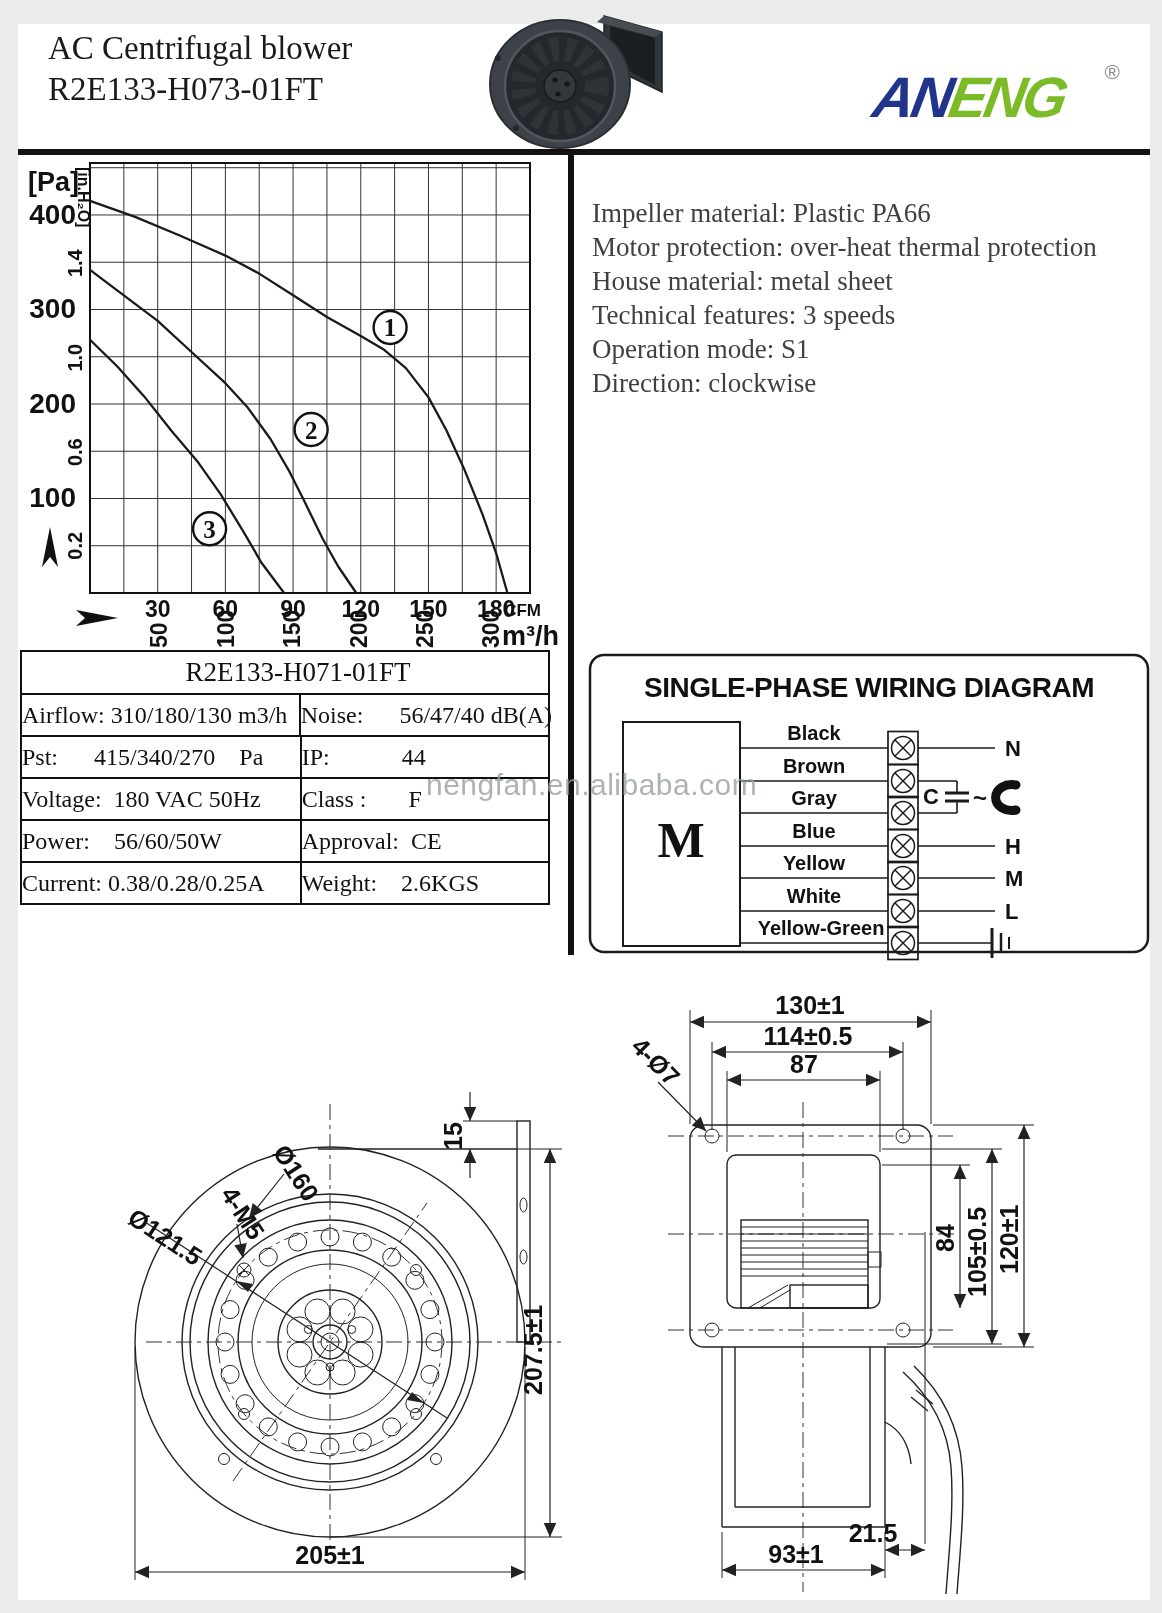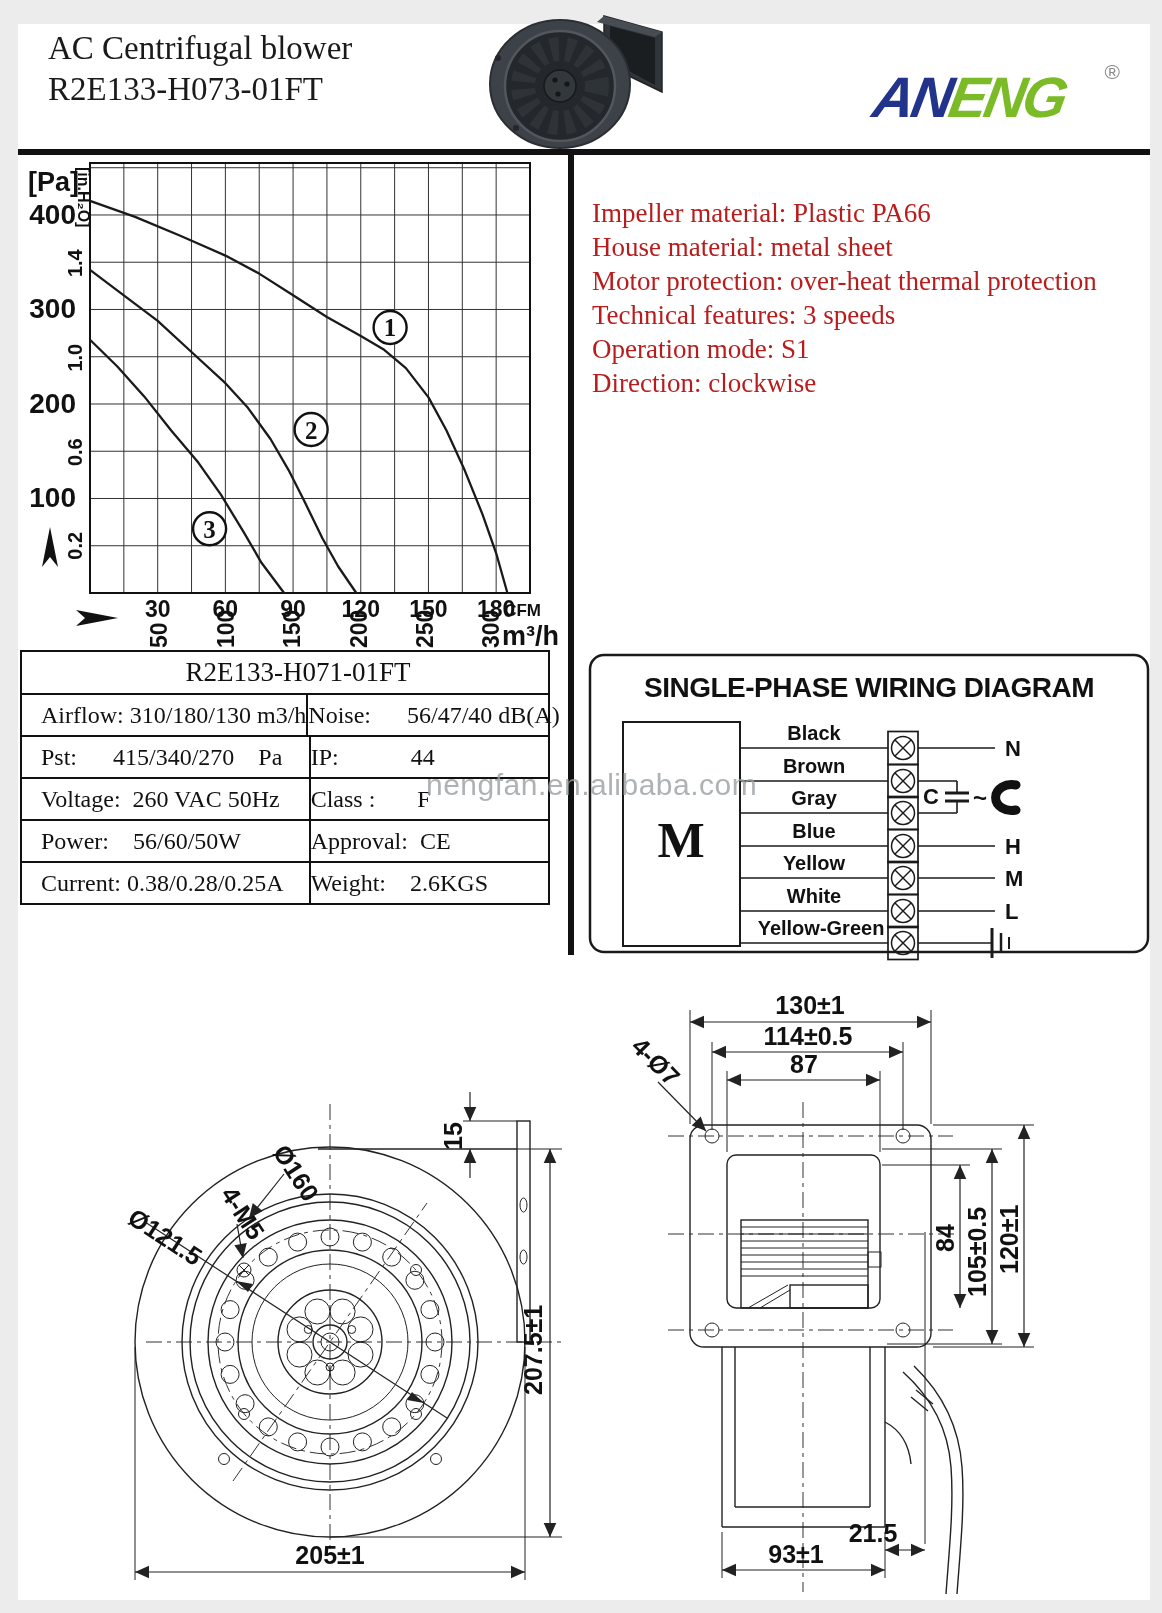--- a/index.html
+++ b/index.html
@@ -10,29 +10,29 @@
   
   #title{left:48px;top:28px;font-size:33px;line-height:41px;color:#1a1a1a;}
   #logo{left:874px;top:64px;width:240px;height:80px;}
   #logo .lg{font-family:"Liberation Sans",sans-serif;font-style:italic;font-weight:900;
             font-size:57px;letter-spacing:-3px;transform:skewX(-10deg);display:inline-block;}
   #logo .reg{position:absolute;right:-6px;top:-4px;font-family:"Liberation Sans",sans-serif;
              font-size:21px;color:#8a8a8a;font-style:normal;}
   .rule-h{left:18px;top:149px;width:1132px;height:6px;background:#111;}
   .rule-v{left:568px;top:149px;width:6px;height:806px;background:#111;}
   
-  #specs{left:592px;top:196px;font-size:27px;line-height:34px;color:#b91c1c;width:540px;}
+  #specs{left:592px;top:196px;font-size:27px;line-height:34px;color:#404040;width:540px;}
   
   #spec-table{left:20px;top:650px;width:526px;border:2.5px solid #111;background:#fff;
               font-size:24px;}
   #spec-table .hd{height:41px;line-height:41px;text-align:center;font-size:27px;border-bottom:2px solid #111;padding-left:26px;}
   #spec-table .row{display:flex;height:40px;border-bottom:2px solid #111;}
   #spec-table .row:last-child{border-bottom:none;}
   #spec-table .cl{width:53%;border-right:2px solid #111;display:flex;align-items:center;
-                  padding-left:19px;white-space:pre;}
+                  padding-left:0;white-space:pre;}
   #spec-table .cr{width:47%;display:flex;align-items:center;padding-left:0;white-space:pre;}
   
   #watermark{left:426px;top:768px;font-family:"Liberation Sans",sans-serif;font-size:30px;
              color:#9aa0a3;opacity:.8;z-index:30;letter-spacing:.5px;}
   
   svg text{fill:#111;}
   .sans{font-family:"Liberation Sans",sans-serif;}
   .b{font-weight:bold;}
   .grid{stroke:#333;stroke-width:1;}
   .curve{stroke:#1a1a1a;stroke-width:2.3;fill:none;stroke-linejoin:round;}
@@ -132,39 +132,39 @@
       <text x="0" y="0" font-size="20" text-anchor="middle" class="sans b" transform="translate(64,202.6813186813187) rotate(-90)">1.0</text>
       <text x="0" y="0" font-size="20" text-anchor="middle" class="sans b" transform="translate(64,108.17582417582418) rotate(-90)">1.4</text>
       <text x="0" y="0" font-size="16" text-anchor="start" class="sans b" transform="translate(60,12) rotate(90)">[in.H₂O]</text>
       <text x="36" y="458" font-size="30" text-anchor="middle" class="sans b"></text>
       <polygon points="24,412 32,372 40,412 32,402" fill="#111"></polygon>
       <polygon points="58,455 100,463 58,471 67,463" fill="#111"></polygon>
     </svg>
 
   <div class="abs" id="specs">
     <div>Impeller material: Plastic PA66</div>
+    <div>Motor protection:  over-heat thermal protection</div>
     <div>House material: metal sheet</div>
-    <div>Motor protection:  over-heat thermal protection</div>
     <div>Technical features:  3 speeds</div>
     <div>Operation mode: S1</div>
     <div>Direction: clockwise</div>
   </div>
 
   <div class="abs" id="spec-table">
     <div class="hd">R2E133-H071-01FT</div>
     <div class="row">
       <div class="cl">Airflow: 310/180/130 m3/h</div>
       <div class="cr">Noise:      56/47/40 dB(A)</div>
     </div>
     <div class="row">
       <div class="cl">Pst:      415/340/270    Pa</div>
       <div class="cr">IP:            44</div>
     </div>
     <div class="row">
-      <div class="cl">Voltage:  260 VAC 50Hz</div>
+      <div class="cl">Voltage:  180 VAC 50Hz</div>
       <div class="cr">Class :       F</div>
     </div>
     <div class="row">
       <div class="cl">Power:    56/60/50W</div>
       <div class="cr">Approval:  CE</div>
     </div>
     <div class="row">
       <div class="cl">Current: 0.38/0.28/0.25A</div>
       <div class="cr">Weight:    2.6KGS</div>
     </div>

